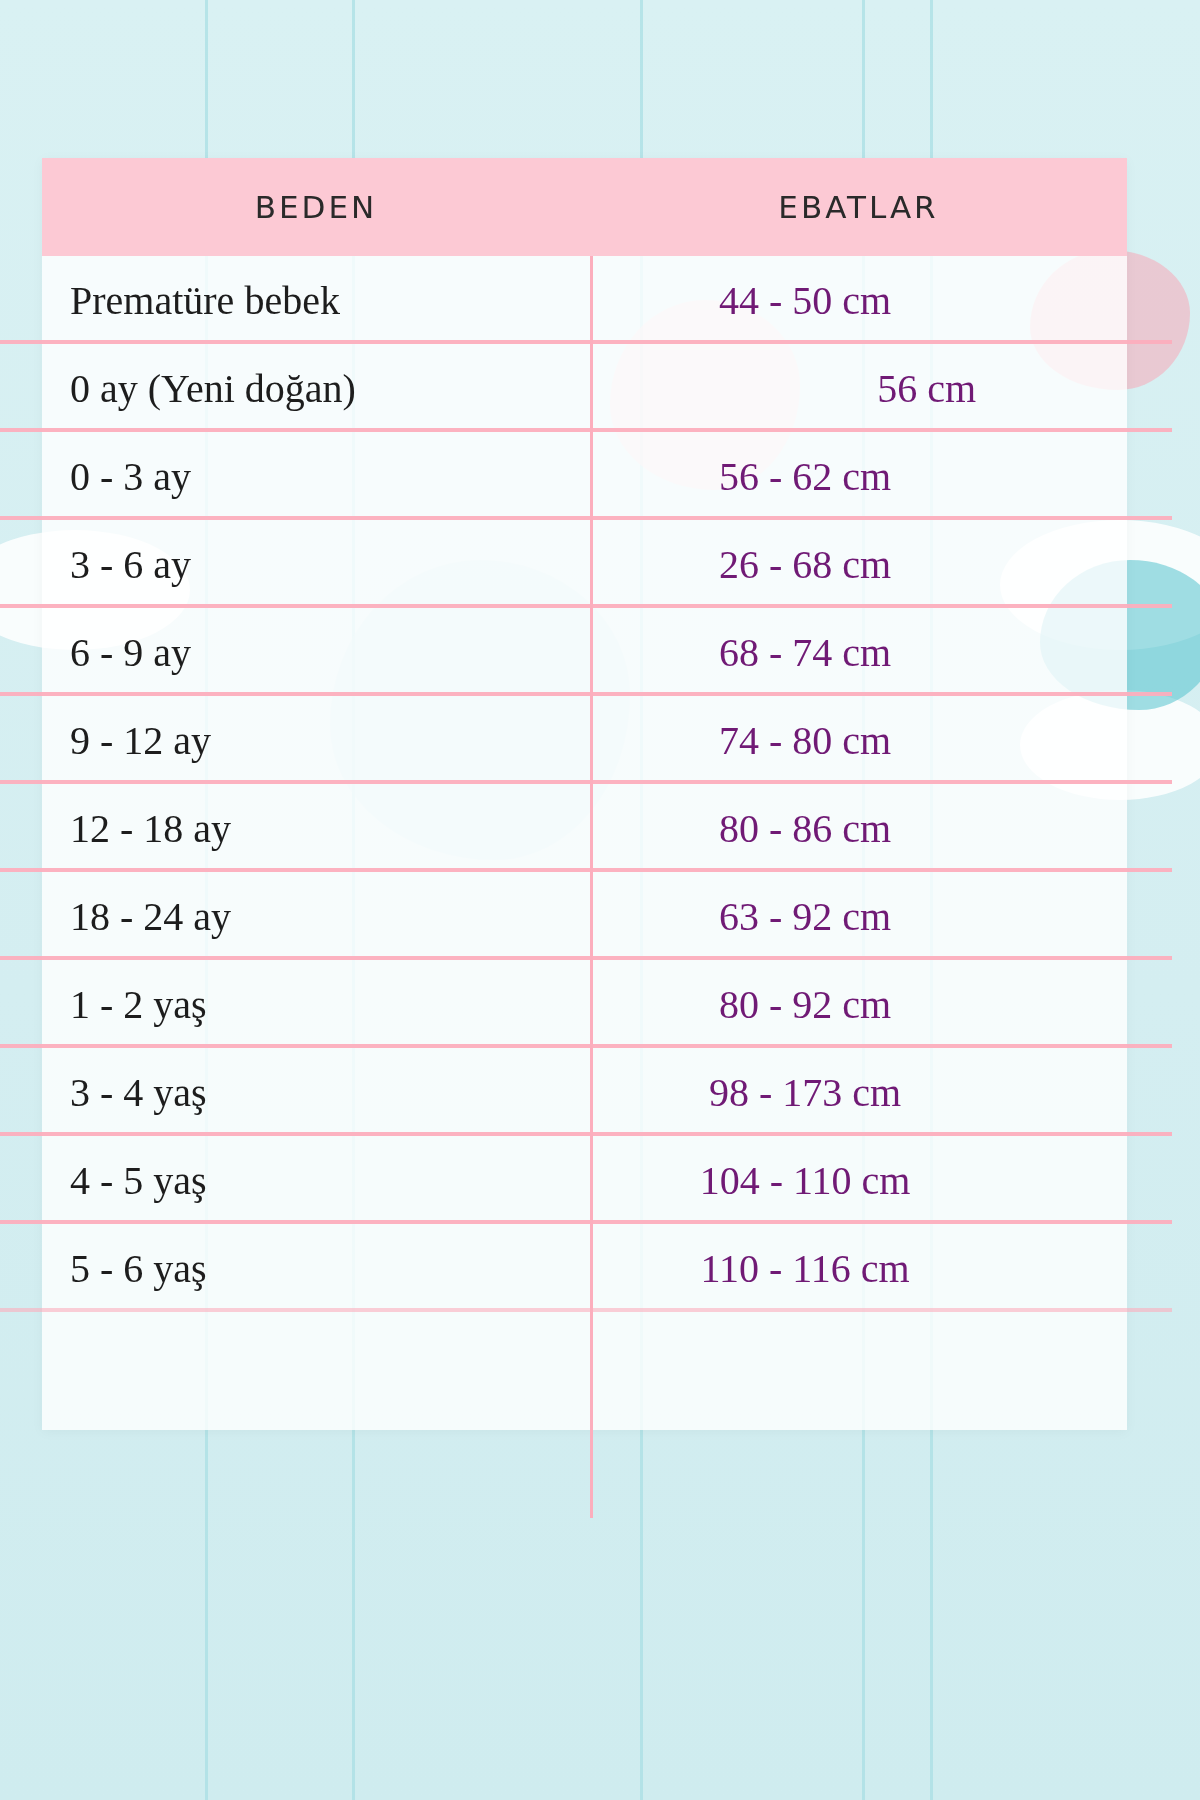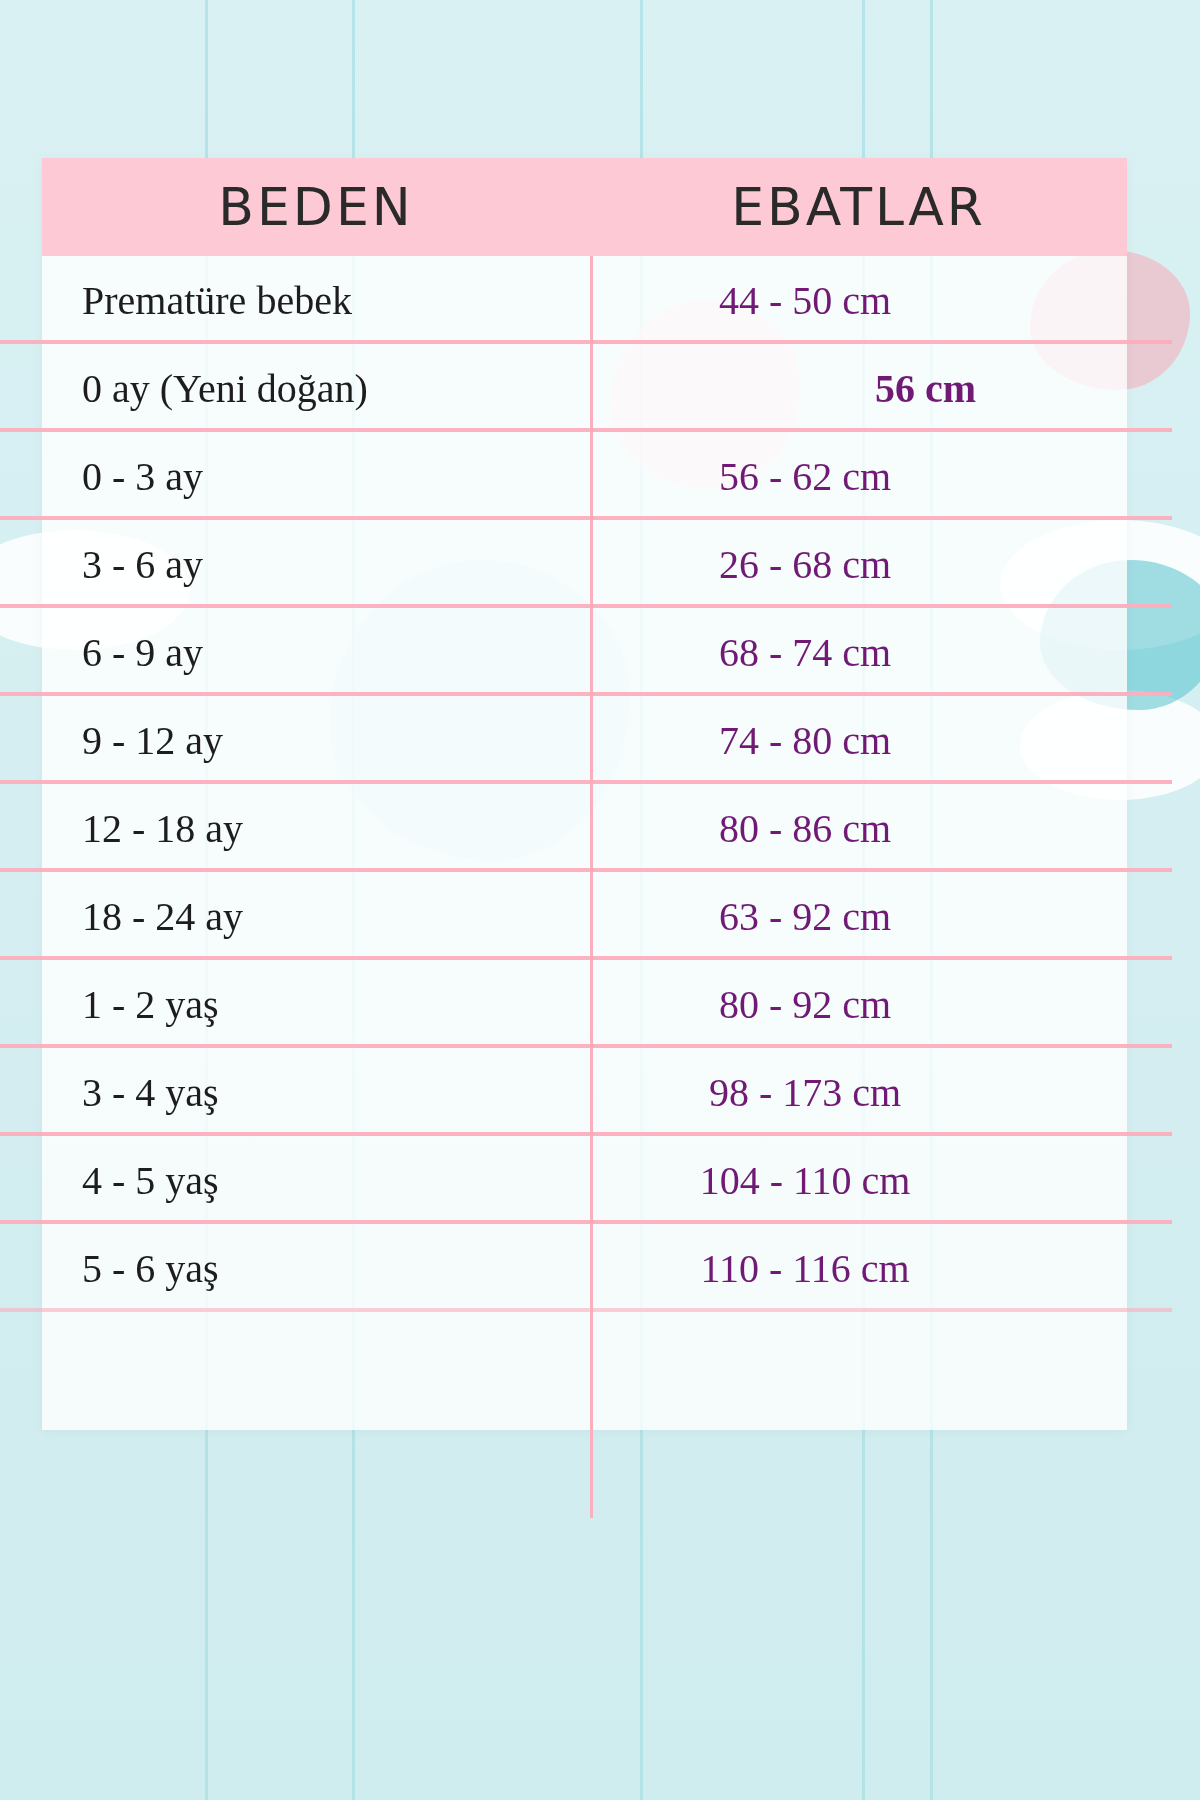--- a/index.html
+++ b/index.html
@@ -55,21 +55,21 @@
     box-shadow: 0 2px 12px rgba(0,0,0,0.04);
   }
   .thead {
     display: flex;
     background: #fcc9d4;
     height: 98px;
     align-items: center;
   }
   .thead .th {
     font-family: "DejaVu Sans", sans-serif;
-    font-size: 52px;
+    font-size: 31px;
     letter-spacing: 3px;
     color: #2a2a2a;
     text-align: center;
     font-weight: 400;
   }
   .th-beden { width: 548px; }
   .th-ebat  { width: 537px; }
 
   .tbody { position: relative; }
   .row {
@@ -85,35 +85,35 @@
     right: -45px;
     bottom: 0;
     height: 4px;
     background: #fcaebd;
     opacity: .95;
   }
   .row:last-child::after { opacity: .6; }
 
   .cell-size {
     width: 548px;
-    padding-left: 40px;
+    padding-left: 28px;
     box-sizing: border-box;
     font-size: 40px;
     color: #1d1d1d;
     font-family: "Liberation Serif", serif;
   }
   .cell-dim {
     width: 430px;
     box-sizing: border-box;
     text-align: center;
     font-size: 40px;
     color: #701a75;
     font-family: "Liberation Serif", serif;
   }
-  .cell-dim.right { text-align: right; padding-right: 44px; font-weight: bold; }
+  .cell-dim.right { text-align: right; padding-right: 44px; }
 
   .vline {
     position: absolute;
     left: 548px;
     top: 0;
     width: 3px;
     background: #fcaebd;
   }
   .foot-pad { height: 118px; }
 </style>

